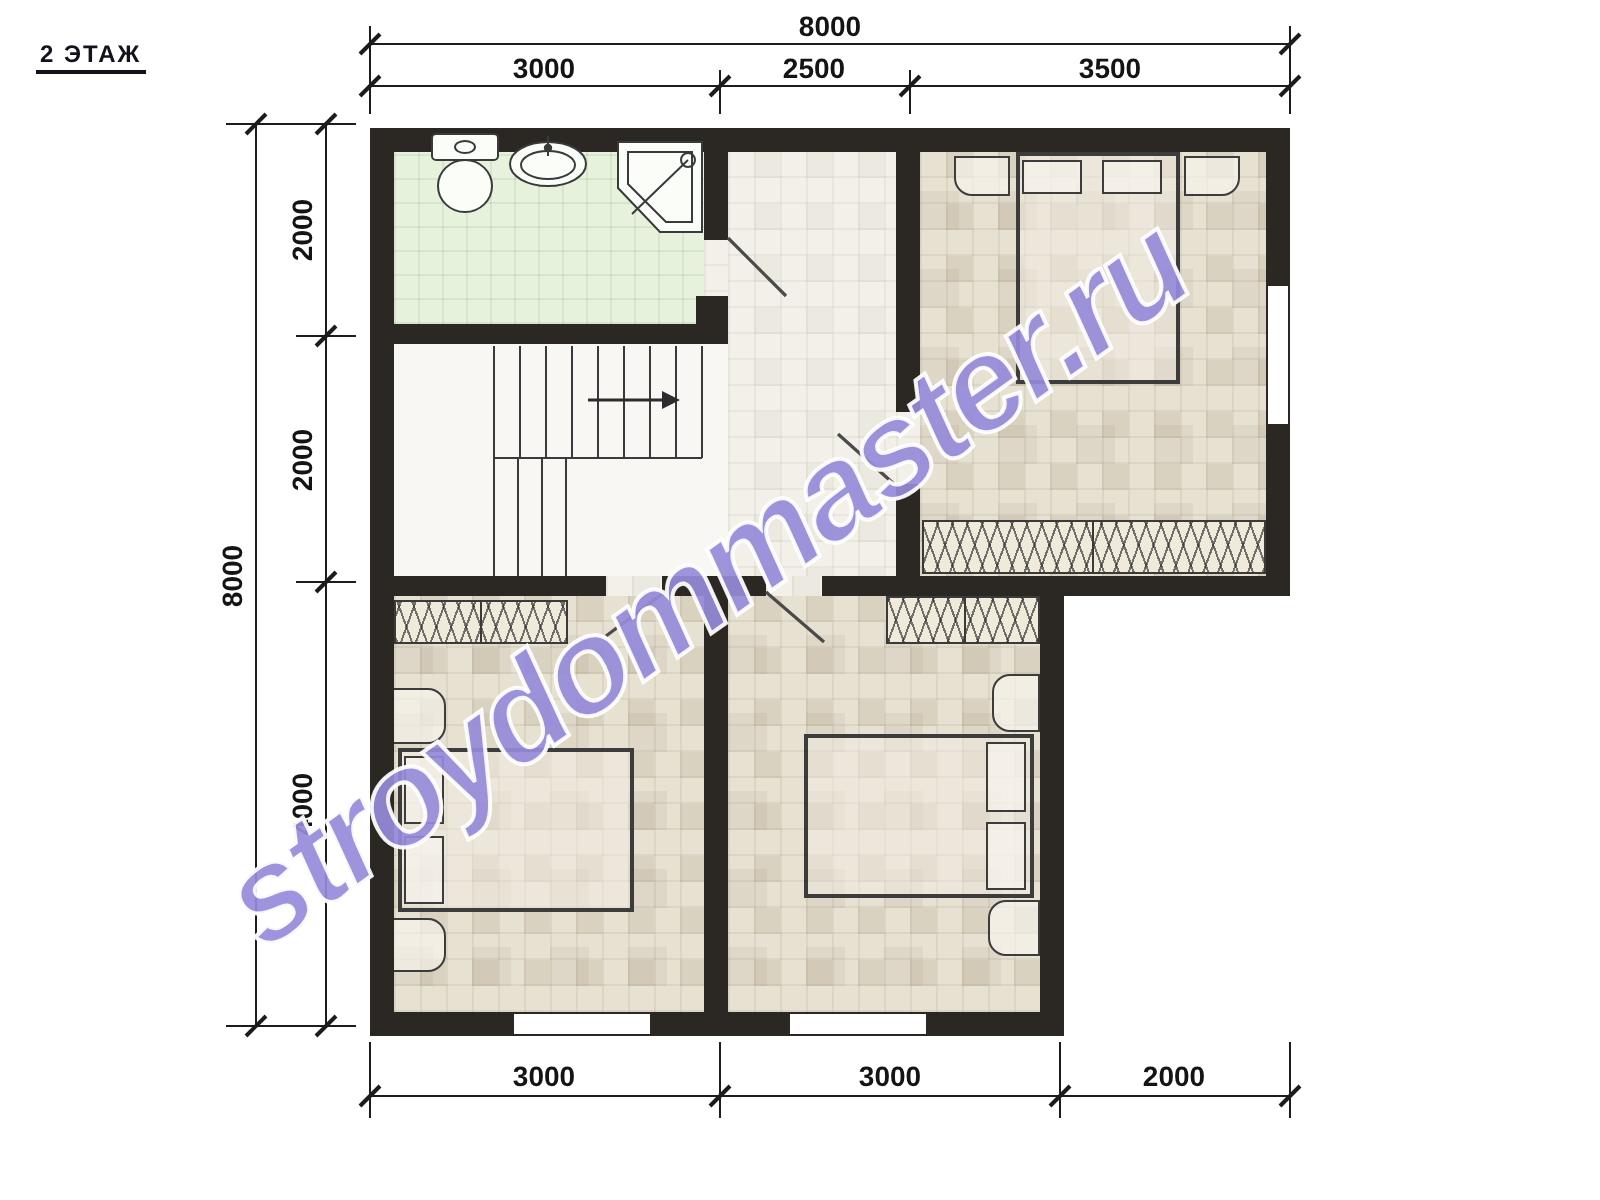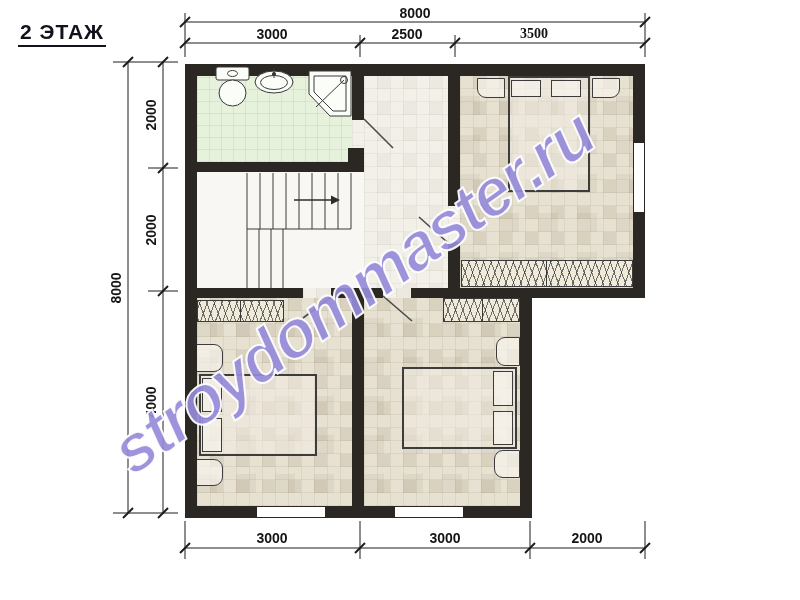--- a/index.html
+++ b/index.html
@@ -30,21 +30,21 @@
   .window{background:#ffffff;}
   
   .furn{border:1px solid #3c3c3c;background:rgba(247,244,238,0.65);box-sizing:border-box;}
   .bed{border:2px solid #3c3c3c;background:rgba(244,240,231,0.45);}
   .hatch{box-sizing:border-box;border:1px solid #3a3a3a;background-color:#efead9;
     background-image:
       repeating-linear-gradient(70deg, rgba(45,45,45,0.65) 0 1px, transparent 1px 7px),
       repeating-linear-gradient(-70deg, rgba(45,45,45,0.65) 0 1px, transparent 1px 7px);}
   .divider{position:absolute;top:0;bottom:0;width:1px;background:#3a3a3a;}
   
-  .title{position:absolute;left:18px;top:20px;font-size:21px;font-weight:bold;
+  .title{position:absolute;left:18px;top:20px;font-size:12px;font-weight:bold;
          color:#12121c;border-bottom:2px solid #12121c;padding:0 2px 1px 2px;letter-spacing:1px;}
   .dim{position:absolute;transform:translate(-50%,-50%);font-size:14px;font-weight:bold;
        color:#141414;white-space:nowrap;z-index:40;}
   .dim.vert{transform:translate(-50%,-50%) rotate(-90deg);}
   .watermark{position:absolute;left:142px;top:412px;height:78px;line-height:78px;
        transform-origin:0 100%;transform:rotate(-35.5deg);
        font-size:67px;font-weight:bold;font-style:italic;letter-spacing:-2px;
        color:rgba(93,77,198,0.60);-webkit-text-stroke:2px rgba(255,255,255,0.92);
        text-shadow:0 0 1px rgba(255,255,255,0.8);white-space:nowrap;z-index:50;}
   svg{position:absolute;left:0;top:0;z-index:30;}
@@ -198,21 +198,21 @@
       <line x1="180" y1="553" x2="190" y2="543"></line>
         <line x1="355" y1="553" x2="365" y2="543"></line>
       <line x1="525" y1="553" x2="535" y2="543"></line>
         <line x1="640" y1="553" x2="650" y2="543"></line>
     </g>
   </svg>
 
   <div class="dim" style="left:415px;top:13px;">8000</div>
   <div class="dim" style="left:272px;top:34px;">3000</div>
   <div class="dim" style="left:407px;top:34px;">2500</div>
-  <div class="dim" style="left:534px;top:34px;font-family:Liberation Serif, serif;">3500</div>
+  <div class="dim" style="left:555px;top:34px;">3500</div>
   <div class="dim vert" style="left:116px;top:288px;">8000</div>
   <div class="dim vert" style="left:151px;top:115px;">2000</div>
   <div class="dim vert" style="left:151px;top:230px;">2000</div>
   <div class="dim vert" style="left:151px;top:402px;">4000</div>
   <div class="dim" style="left:272px;top:538px;">3000</div>
   <div class="dim" style="left:445px;top:538px;">3000</div>
   <div class="dim" style="left:587px;top:538px;">2000</div>
 
   <div class="watermark">stroydommaster.ru</div>
 

